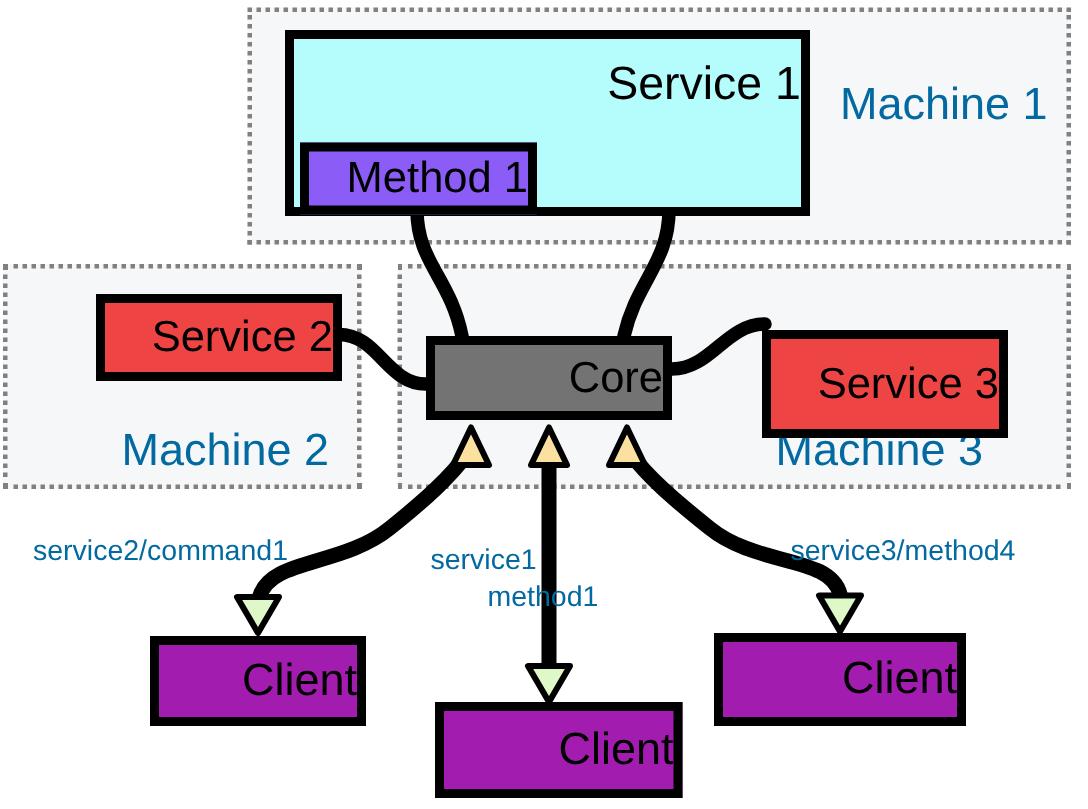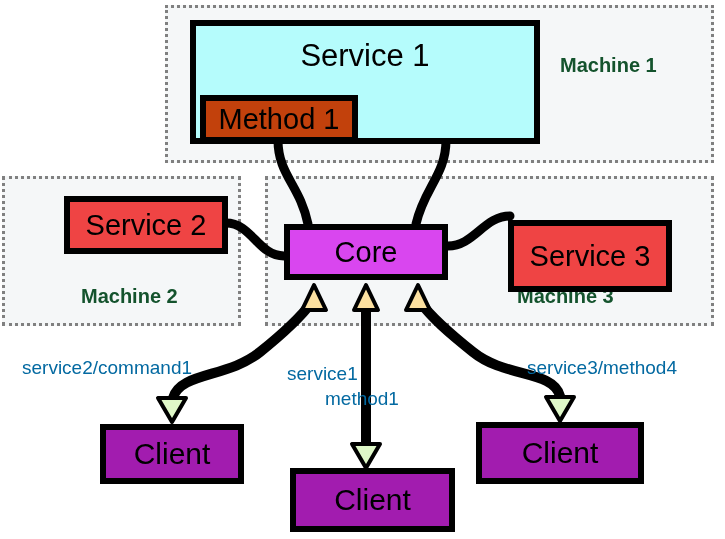--- a/index.html
+++ b/index.html
@@ -20,58 +20,57 @@
   }
   
   .machine {
     position: absolute;
     background: #f5f7f8;
     border: 3px dotted #808080;
     box-sizing: border-box;
   }
   .machine-label {
     position: absolute;
-    color: #14532d;
-    font-size: 20px;
+    color: #0369a1;
+    font-size: 30px;
     font-family: "Liberation Sans", sans-serif;
     white-space: nowrap;
     line-height: 1;
-    font-weight: bold;
   }
   
   .node {
     position: absolute;
     box-sizing: border-box;
     border: 6px solid #000000;
     display: flex;
     align-items: center;
-    justify-content: center;
+    justify-content: flex-end;
     font-family: "Liberation Sans", sans-serif;
     color: #000000;
     line-height: 1;
     z-index: 5;
   }
   .node-service1 {
     background: #b5fcfc;
     font-size: 31px;
     align-items: flex-start;
     padding-top: 14px;
     z-index: 4;
   }
   .node-method {
-    background: #c2410c;
+    background: #8b5cf6;
     font-size: 29px;
     z-index: 6;
   }
   .node-service {
     background: #ef4444;
     font-size: 29px;
   }
   .node-core {
-    background: #d946ef;
+    background: #737373;
     font-size: 29px;
   }
   .node-client {
     background: #a21caf;
     font-size: 30px;
   }
   
   #edges {
     position: absolute;
     left: 0;

